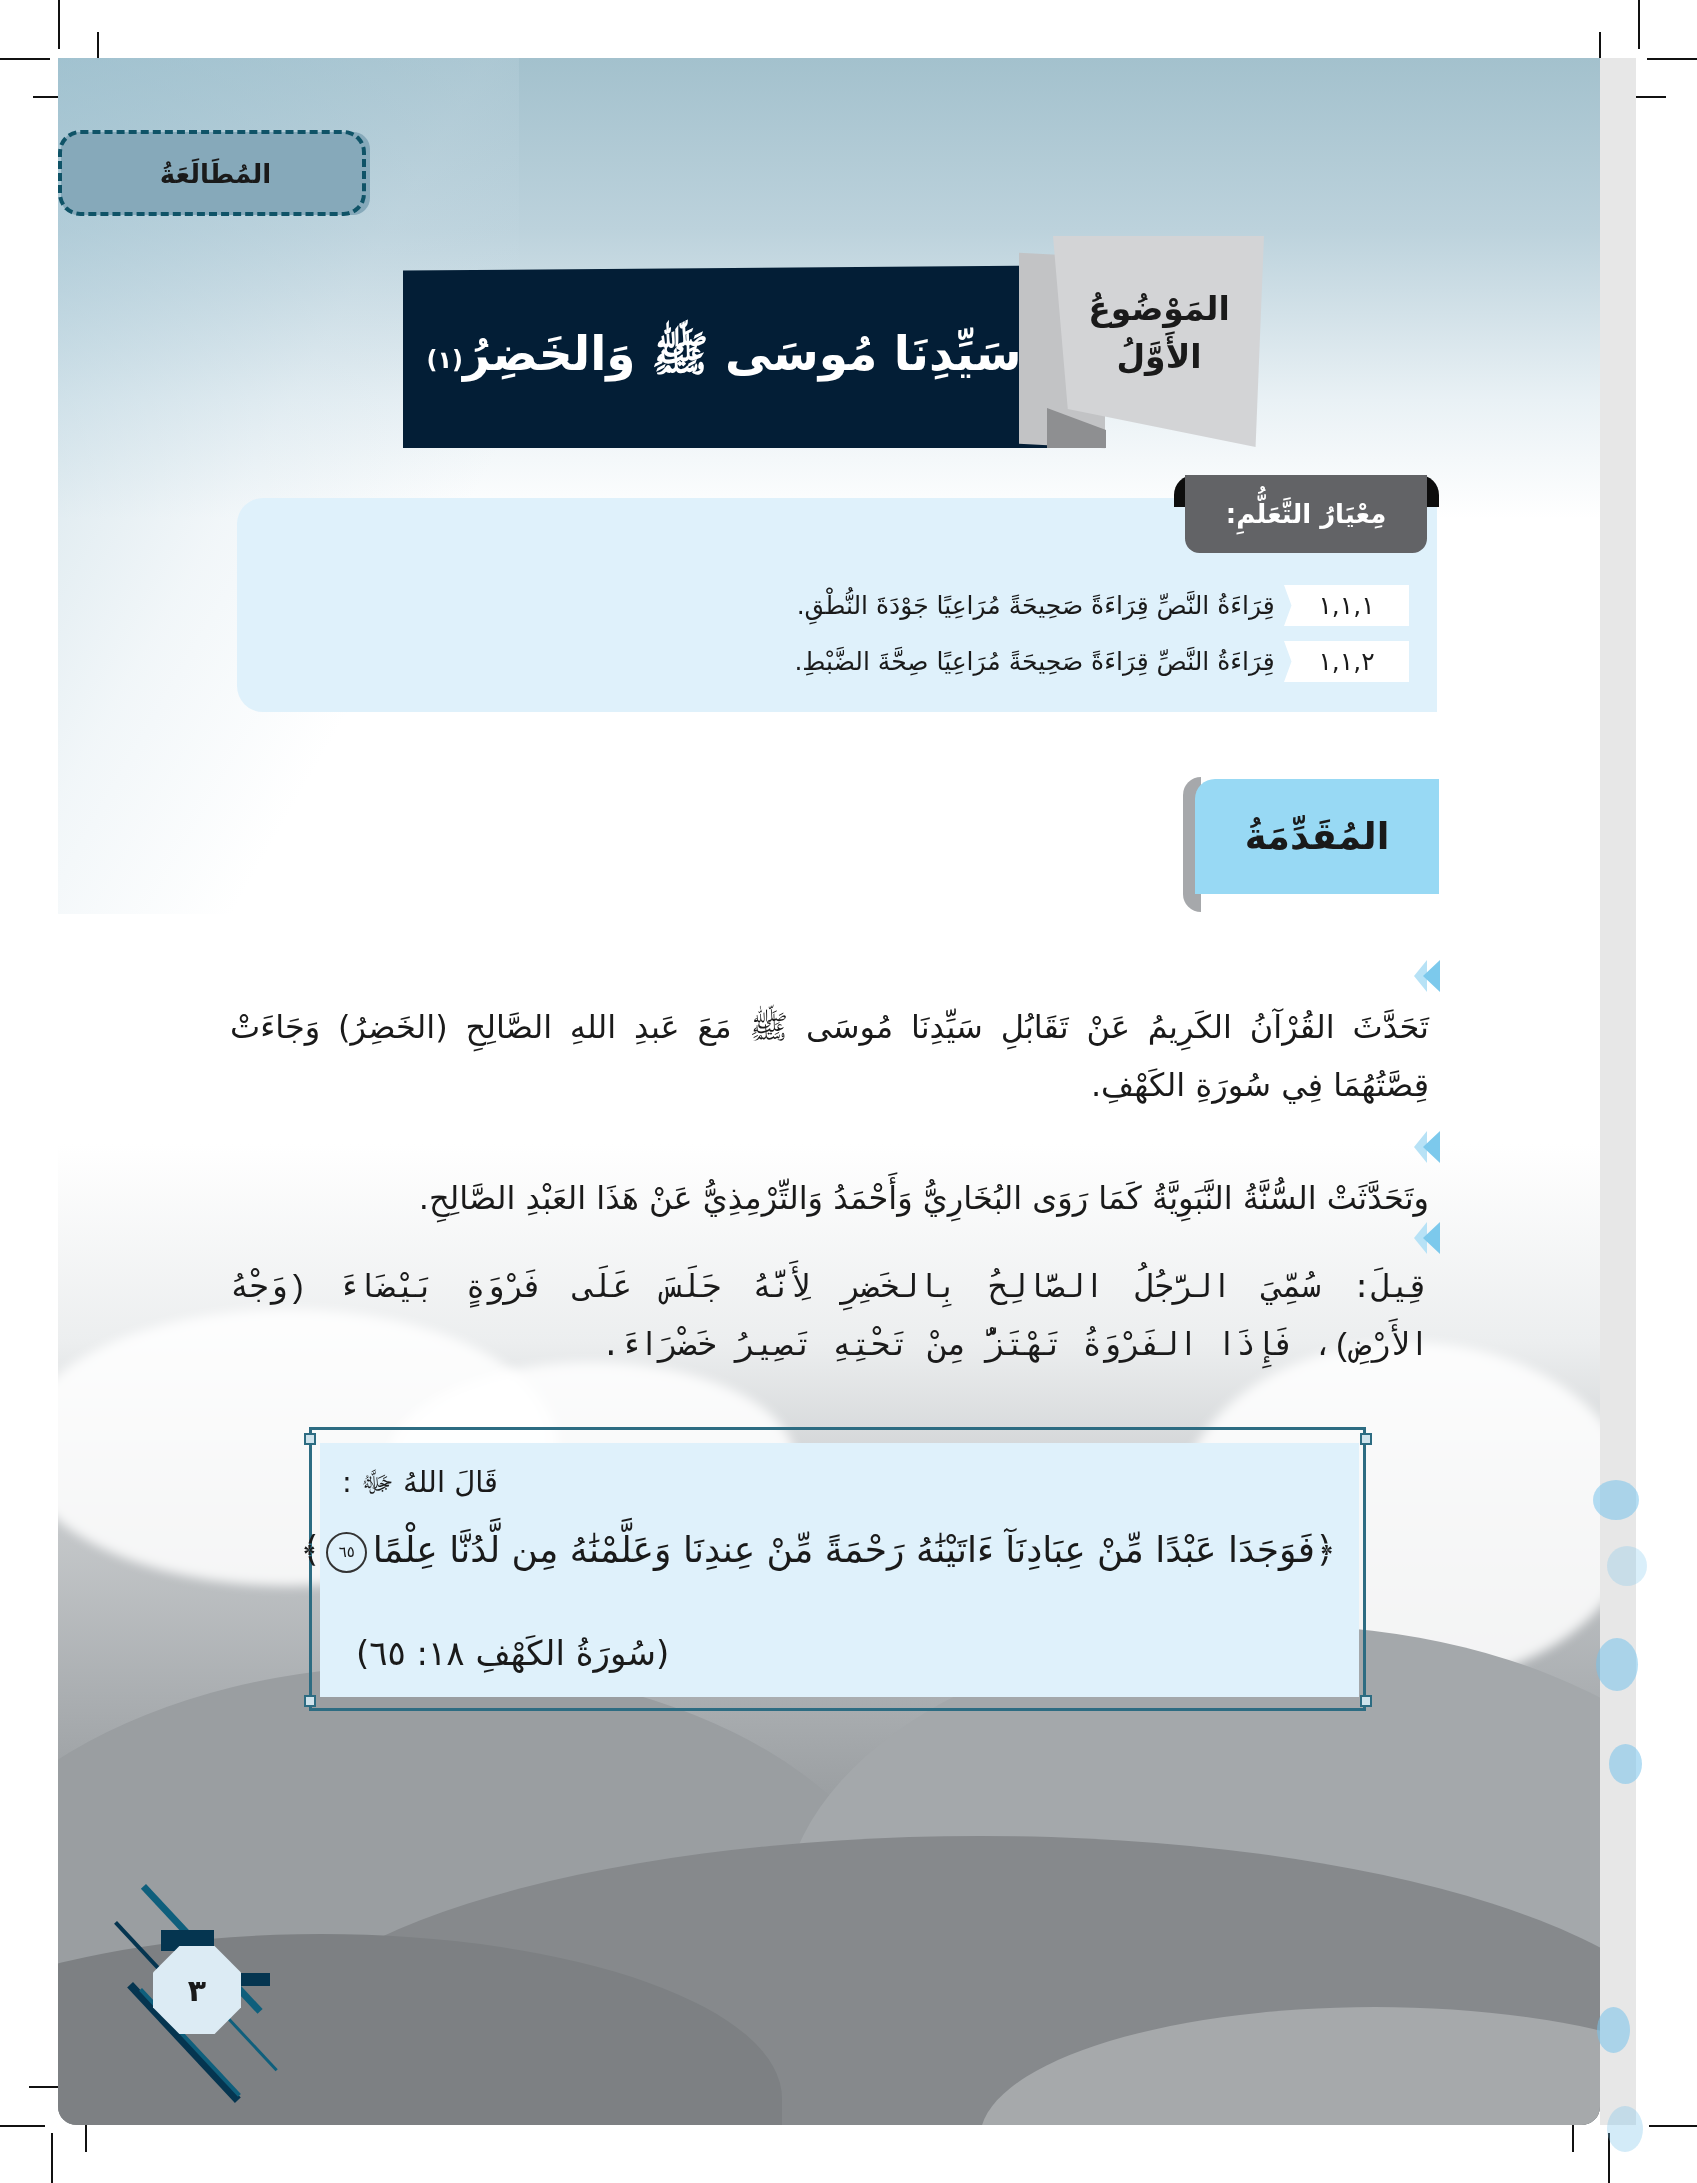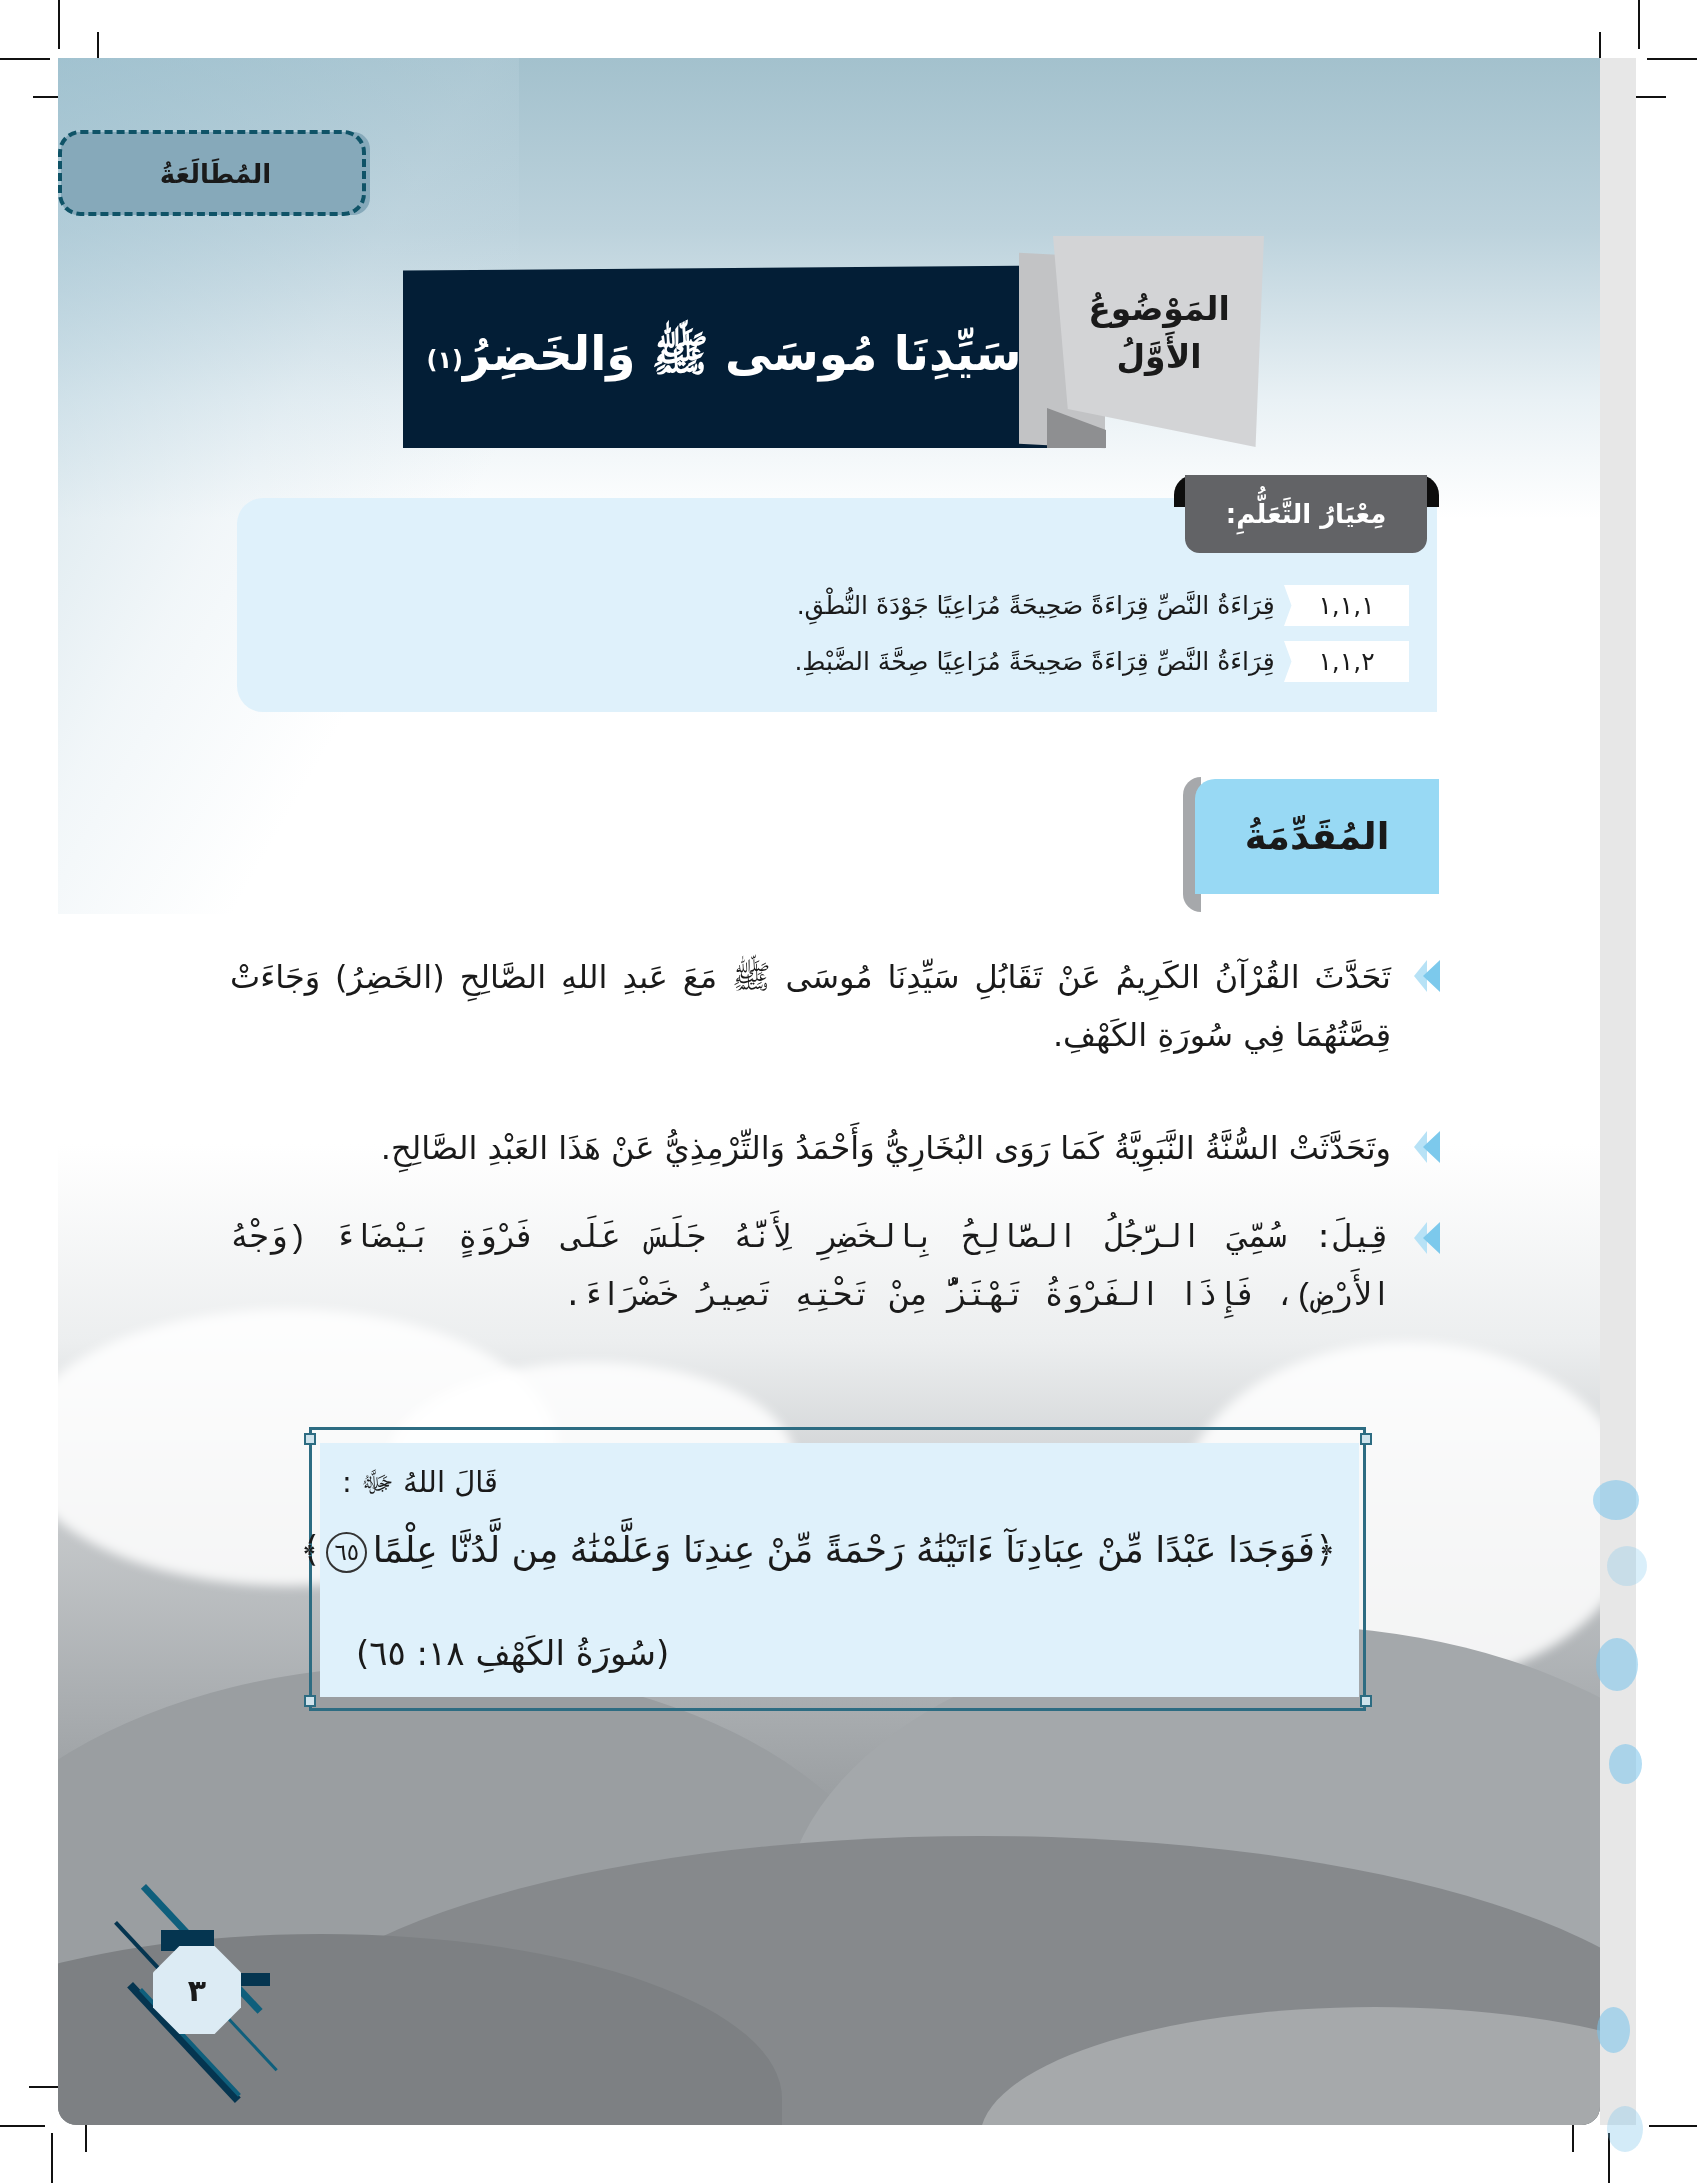--- a/index.html
+++ b/index.html
@@ -99,40 +99,40 @@
   .intro-fold { position: absolute; left: 1183px; top: 777px; width: 18.4px; height: 135px; background: #a6a8ab; border-radius: 18.4px 0 0 18.4px; }
   .intro-heading {
     position: absolute; left: 1195px; top: 779px; width: 244px; height: 115px;
     background: #98d9f4; border-top-left-radius: 20px;
     display: flex; align-items: center; justify-content: center;
     font-size: 37px; font-weight: bold; direction: rtl; color: #1a1a1a;
   }
 
   
   .bullet { position: absolute; left: 230px; width: 1211px; direction: rtl; }
-  .bullet-row { display: flex; flex-direction: row; align-items: flex-start; }
+  .bullet-row { display: flex; flex-direction: column; align-items: flex-start; }
   .bullet-icon { width: 38px; flex: 0 0 38px; height: 40px; position: relative; margin-top: 12px; }
   .bullet-icon .chev { position: absolute; width: 0; height: 0; border-top: 16px solid transparent; border-bottom: 16px solid transparent; }
   .bullet-icon .c1 { right: 1.3px; border-right: 17px solid #7cc9ec; }
   .bullet-icon .c2 { right: 14.5px; border-right: 13px solid #b7e2f6; }
   .bullet-text { font-size: 32px; line-height: 58px; color: #1a1a1a; text-align: justify; padding-right: 12px; }
 
   
   .q-frame {
     position: absolute; left: 309px; top: 1427px; width: 1057px; height: 284px;
     border: 3.3px solid #2d6c82; box-sizing: border-box;
   }
   .q-corner { position: absolute; width: 12px; height: 12px; border: 2.6px solid #2d6c82; background: #cfe3ec; box-sizing: border-box; }
   .q-box {
     position: absolute; left: 320px; top: 1443px; width: 1039px; height: 254px;
     background: #dff1fb;
   }
   .q-intro { position: absolute; left: 342px; top: 1465px; width: 968px; text-align: left; direction: rtl; font-size: 29px; color: #1a1a1a; }
   .q-verse { position: absolute; left: 342px; top: 1529px; width: 994px; text-align: center; direction: rtl; font-size: 36px; color: #1a1a1a; white-space: nowrap; }
-  .q-verse .ayah-no { display: inline-block; width: 37px; height: 37px; border: 2px double #333; border-radius: 50%; font-size: 23px; line-height: 37px; text-align: center; vertical-align: middle; margin: 0 5.3px; }
+  .q-verse .ayah-no { display: inline-block; width: 37px; height: 37px; border: 2px double #333; border-radius: 50%; font-size: 15px; line-height: 37px; text-align: center; vertical-align: middle; margin: 0 5.3px; }
   .q-ref { position: absolute; left: 356px; top: 1633px; width: 395px; direction: rtl; text-align: left; font-size: 34px; color: #1a1a1a; }
 
   
   .pn-stripe { position: absolute; background: #0f5f7c; transform-origin: 0 0; }
   .pn-stripe.dark { background: #053550; }
   .page-number {
     position: absolute; left: 153px; top: 1946px; width: 88px; height: 88px;
     background: #dcebf4;
     clip-path: polygon(30% 0, 70% 0, 100% 30%, 100% 70%, 70% 100%, 30% 100%, 0 70%, 0 30%);
     display: flex; align-items: center; justify-content: center;

